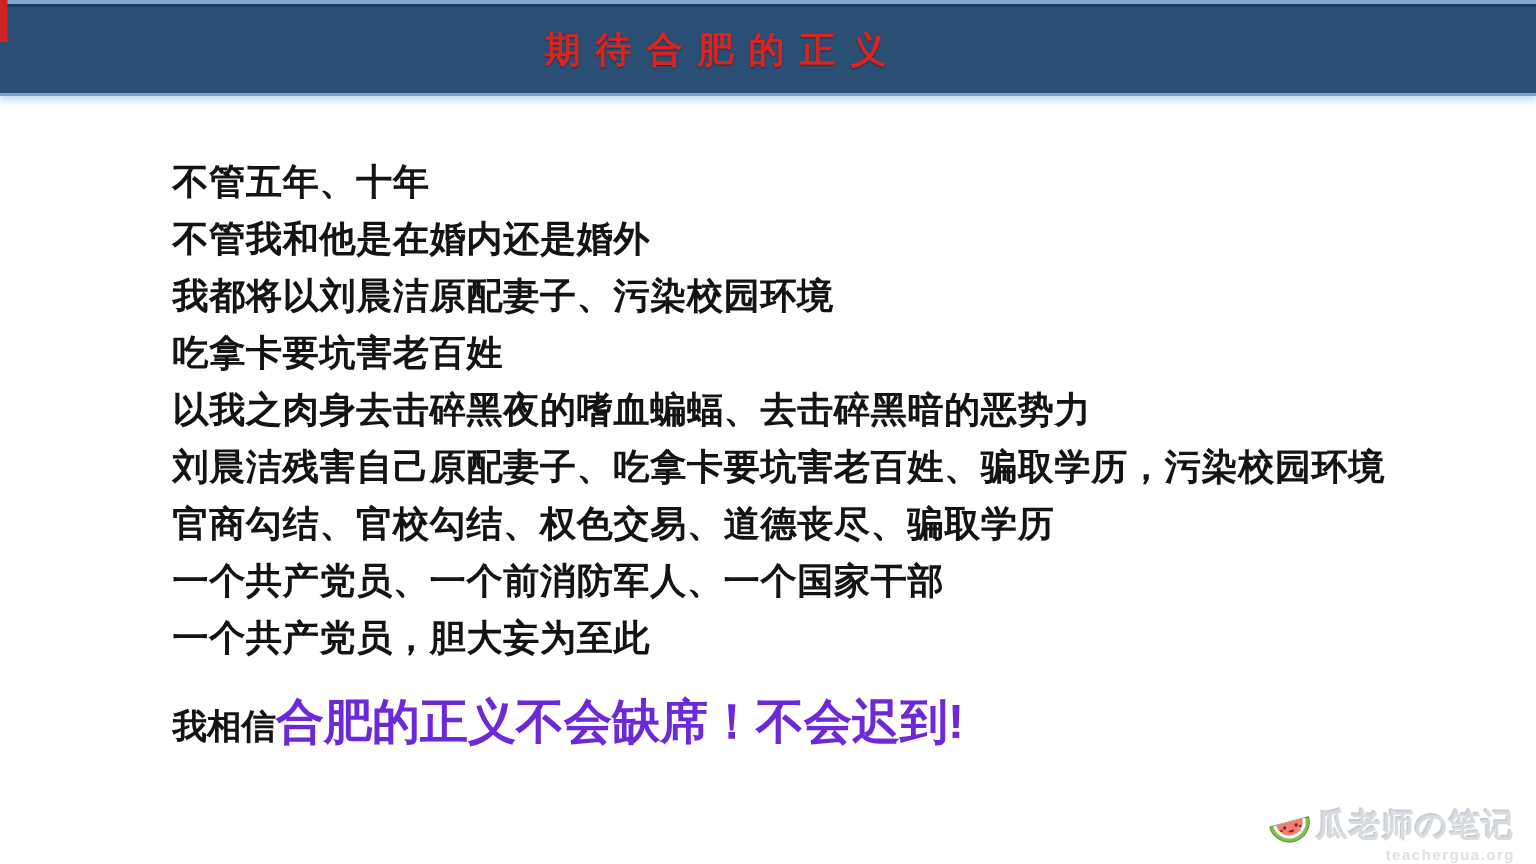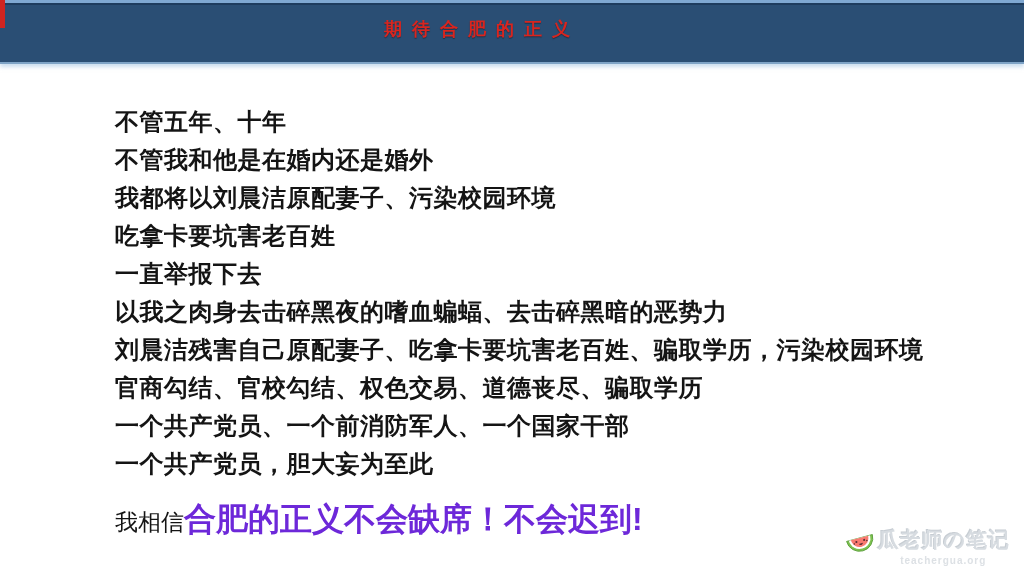--- a/index.html
+++ b/index.html
@@ -14,21 +14,21 @@
   .header-bar{
     position:absolute;top:0;left:0;right:0;height:62px;
     background:linear-gradient(#7fa8d2 0px,#7fa8d2 3px,#1e3c5e 3px,#1e3c5e 5px,#2a4e74 5px,#2a4e74 100%);
     border-bottom:2px solid #7ea3c6;
     box-shadow:0 3px 4px rgba(160,195,225,.55);
   }
   .slide-title{
     margin:0;
     padding:17px 60px 0 0;
     text-align:center;
-    font-size:18px;
+    font-size:24px;
     font-weight:800;
     letter-spacing:10px;
     color:#d8251f;
     text-shadow:0 1px 1px rgba(0,0,0,.35);
   }
   .corner-accent{
     position:absolute;top:0;left:0;
     width:5px;height:28px;
     background:#d02420;
     z-index:5;
@@ -46,35 +46,35 @@
     letter-spacing:.5px;
     white-space:nowrap;
   }
   .conclusion-line{
     margin-top:13px;
     line-height:46px;
     white-space:nowrap;
   }
   .conclusion-prefix{
     font-size:23px;
-    font-weight:400;
+    font-weight:700;
     color:#141414;
     vertical-align:baseline;
   }
   .conclusion-emphasis{
     font-size:32px;
     font-weight:800;
     color:#6d28d9;
     vertical-align:baseline;
   }
   
   .watermark{
     position:absolute;
-    right:14px;bottom:10px;
-    text-align:center;
+    right:14px;bottom:0;
+    text-align:right;
     user-select:none;
   }
   .wm-row{
     display:flex;align-items:center;gap:3px;
   }
   .wm-icon{display:block;}
   .wm-name{
     font-size:21px;
     font-weight:800;
     color:#d7dce1;
@@ -99,21 +99,20 @@
 
   <header class="header-bar">
     <h1 class="slide-title">期待合肥的正义</h1>
   </header>
 
   <main class="body-text">
     <div class="body-line">不管五年、十年</div>
     <div class="body-line">不管我和他是在婚内还是婚外</div>
     <div class="body-line">我都将以刘晨洁原配妻子、污染校园环境</div>
     <div class="body-line">吃拿卡要坑害老百姓</div>
-    <div class="body-line">一直举报下去</div>
     <div class="body-line">以我之肉身去击碎黑夜的嗜血蝙蝠、去击碎黑暗的恶势力</div>
     <div class="body-line">刘晨洁残害自己原配妻子、吃拿卡要坑害老百姓、骗取学历，污染校园环境</div>
     <div class="body-line">官商勾结、官校勾结、权色交易、道德丧尽、骗取学历</div>
     <div class="body-line">一个共产党员、一个前消防军人、一个国家干部</div>
     <div class="body-line">一个共产党员，胆大妄为至此</div>
 
     <div class="conclusion-line">
       <span class="conclusion-prefix">我相信</span><span class="conclusion-emphasis">合肥的正义不会缺席！不会迟到!</span>
     </div>
   </main>

